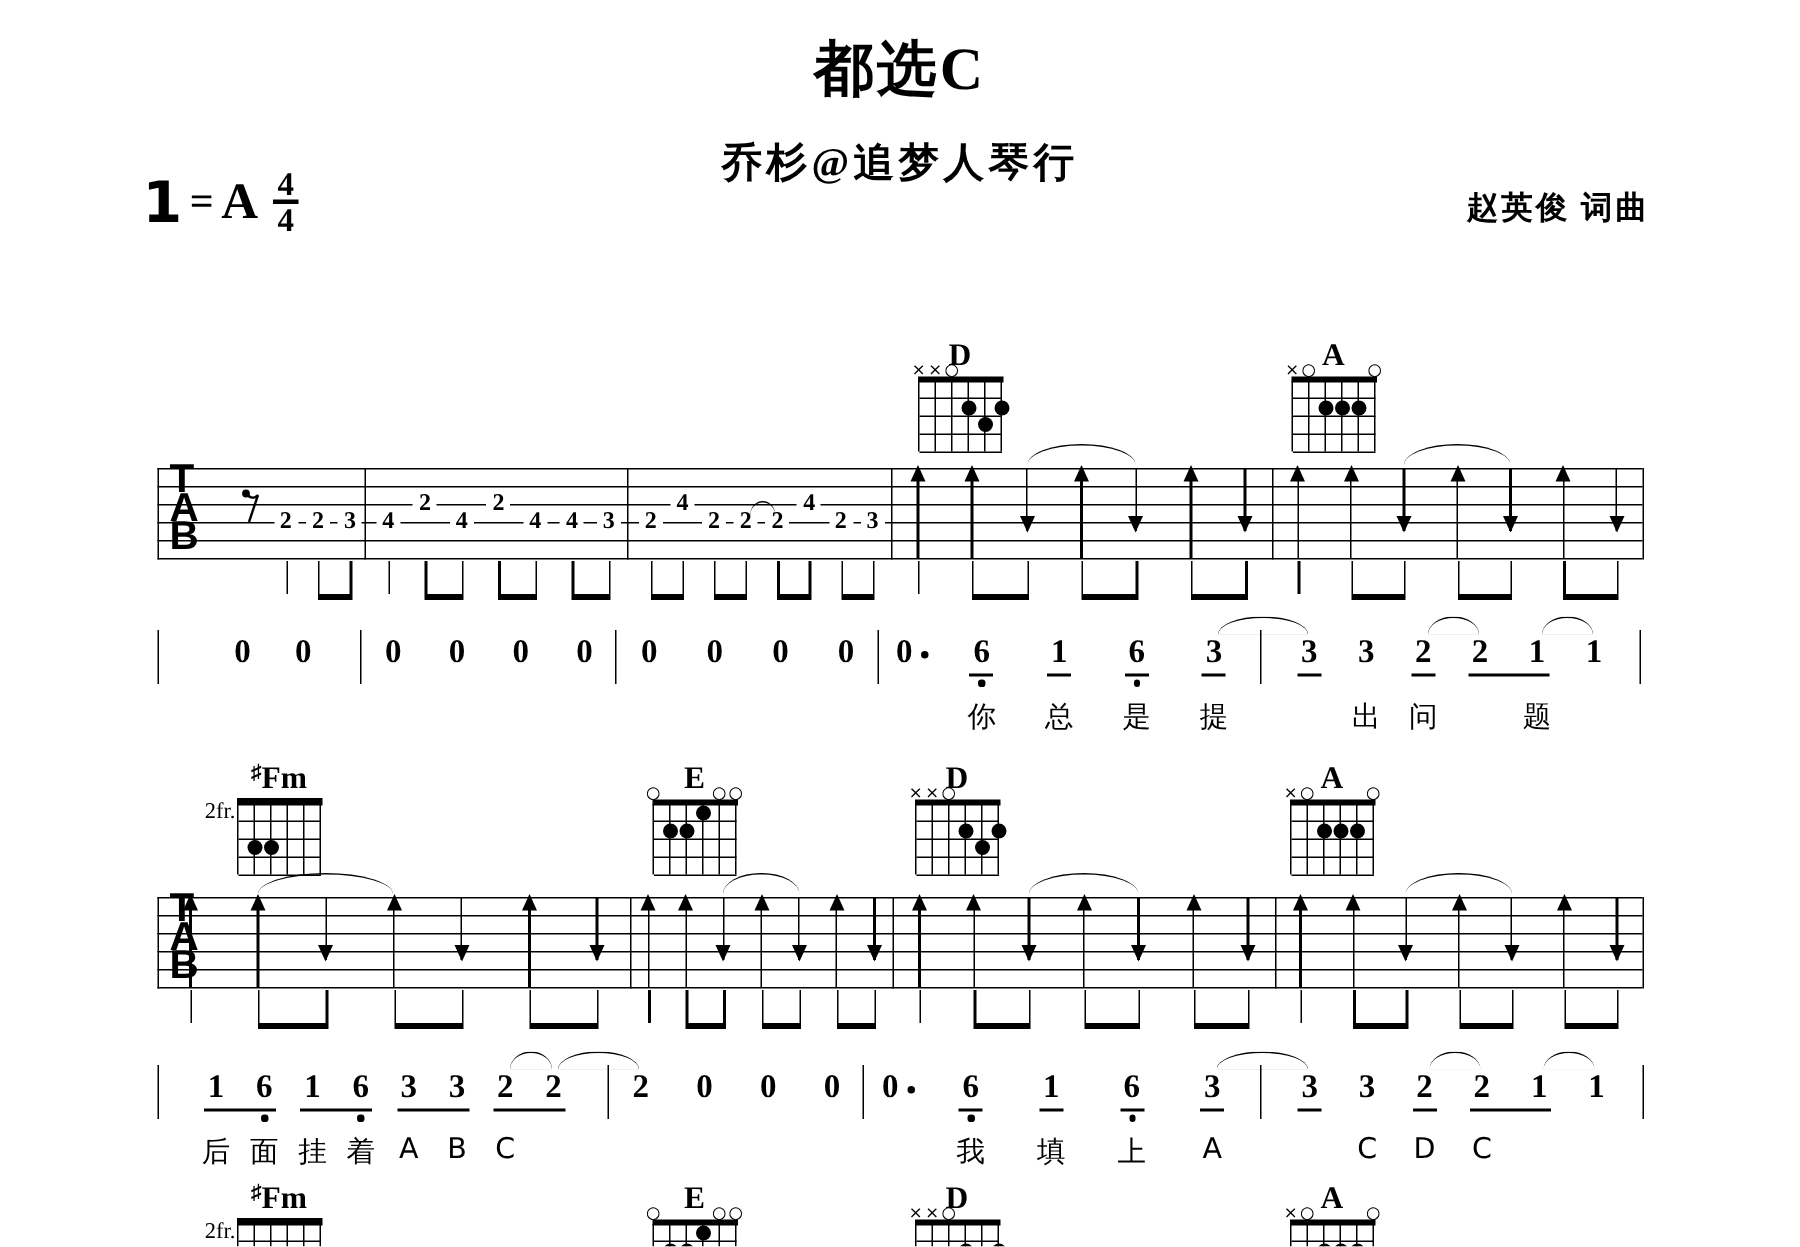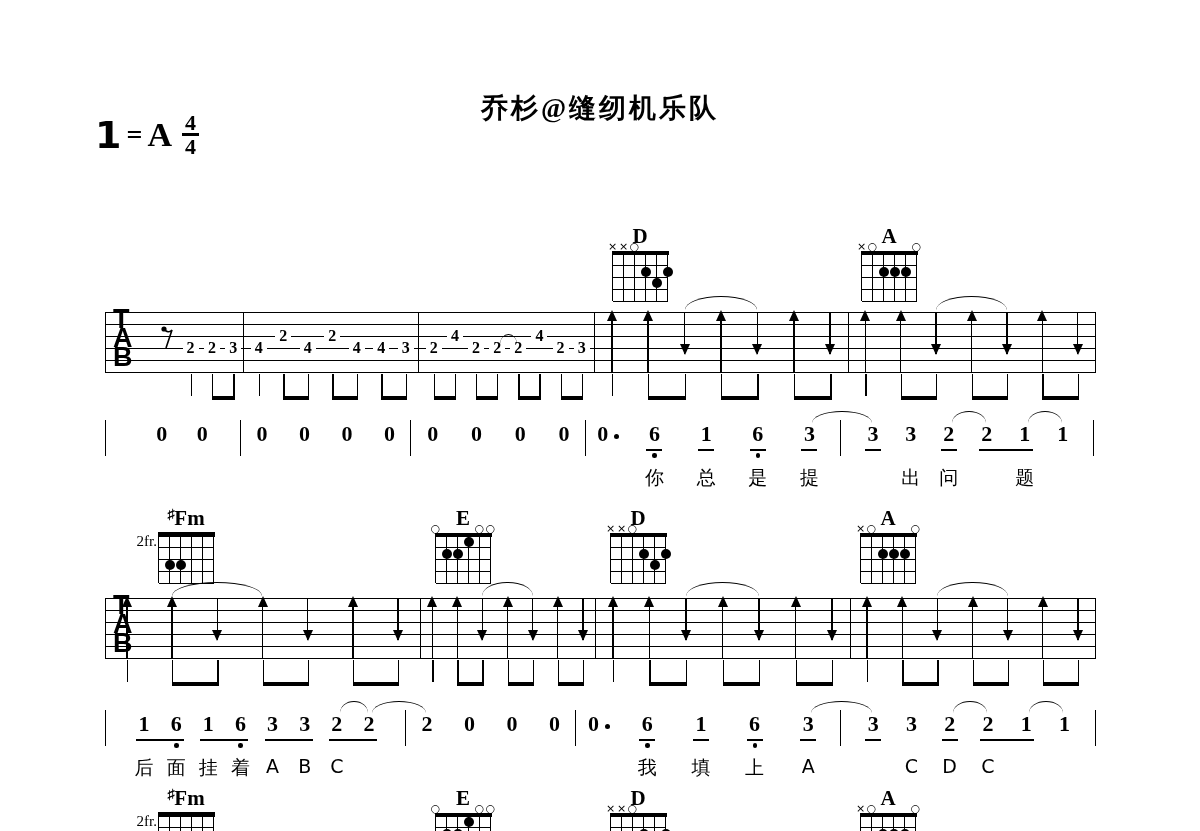--- a/index.html
+++ b/index.html
@@ -16,31 +16,33 @@
   .k-time{display:inline-flex;flex-direction:column;align-items:center;margin-left:10px;}
   .k-beats,.k-unit{font:bold 22px "Liberation Serif",serif;line-height:21px;padding:0 3px;}
   .k-beats{border-bottom:3px solid #000;}
   .credits{position:absolute;right:100px;top:120px;text-align:right;}
   .credit-line{font-size:21px;font-weight:bold;line-height:36px;letter-spacing:2px;}
 </style>
 </head>
 <body>
 
 <div id="page">
-  <div class="subtitle">乔杉@缝纫机乐队</div>
+  <div class="title">都选C</div>
+  <div class="subtitle">乔杉@追梦人琴行</div>
   <div class="keysig">
     <span class="k-num">1</span>
     <span class="k-eq">=</span>
     <span class="k-tonic">A</span>
     <span class="k-time">
       <span class="k-beats">4</span>
       <span class="k-unit">4</span>
     </span>
   </div>
   <div class="credits">
+    <div class="credit-line">赵英俊 词曲</div>
   </div>
   <div id="score">
       <div style="position: absolute; left: 600px; top: 224px; width: 80px; height: 90px;">
         <div style="position: absolute; left: 0px; top: 0px; width: 80px; text-align: center; font: bold 21px &quot;Liberation Serif&quot;, serif; white-space: nowrap;"><span>D</span></div>
         <div style="position: absolute; left: 7.5px; top: 16px; width: 10px; text-align: center; font: 11px &quot;DejaVu Sans&quot;, sans-serif;">×</div>
         <div style="position: absolute; left: 18.5px; top: 16px; width: 10px; text-align: center; font: 11px &quot;DejaVu Sans&quot;, sans-serif;">×</div>
         <div style="position: absolute; left: 29.5px; top: 16px; width: 10px; text-align: center; font: 11px &quot;DejaVu Sans&quot;, sans-serif;">○</div>
         <div style="position: absolute; left: 12.5px; top: 30px; width: 55px; height: 47px;">
           <div style="position: absolute; left: -0.5px; top: 0px; width: 1px; height: 47px; background: rgb(0, 0, 0);"></div>
           <div style="position: absolute; left: 10.5px; top: 0px; width: 1px; height: 47px; background: rgb(0, 0, 0);"></div>

